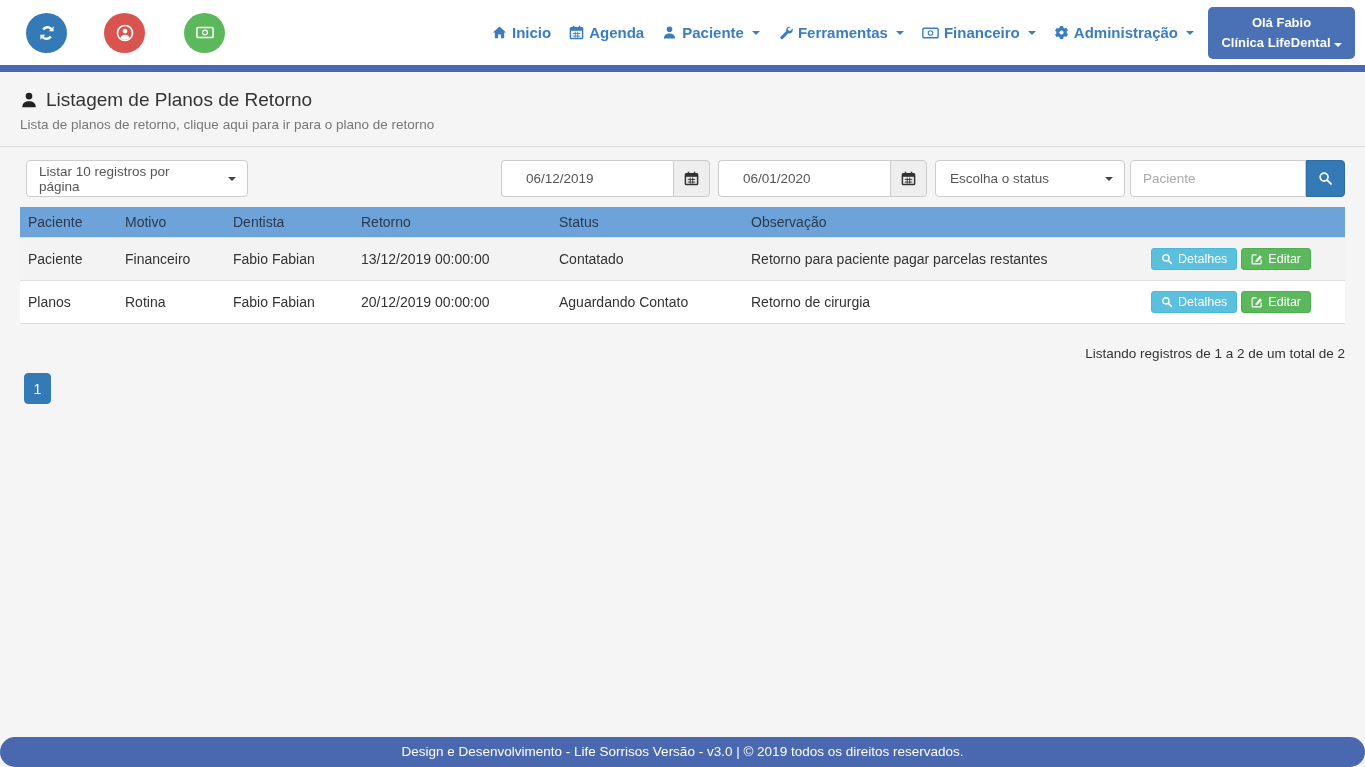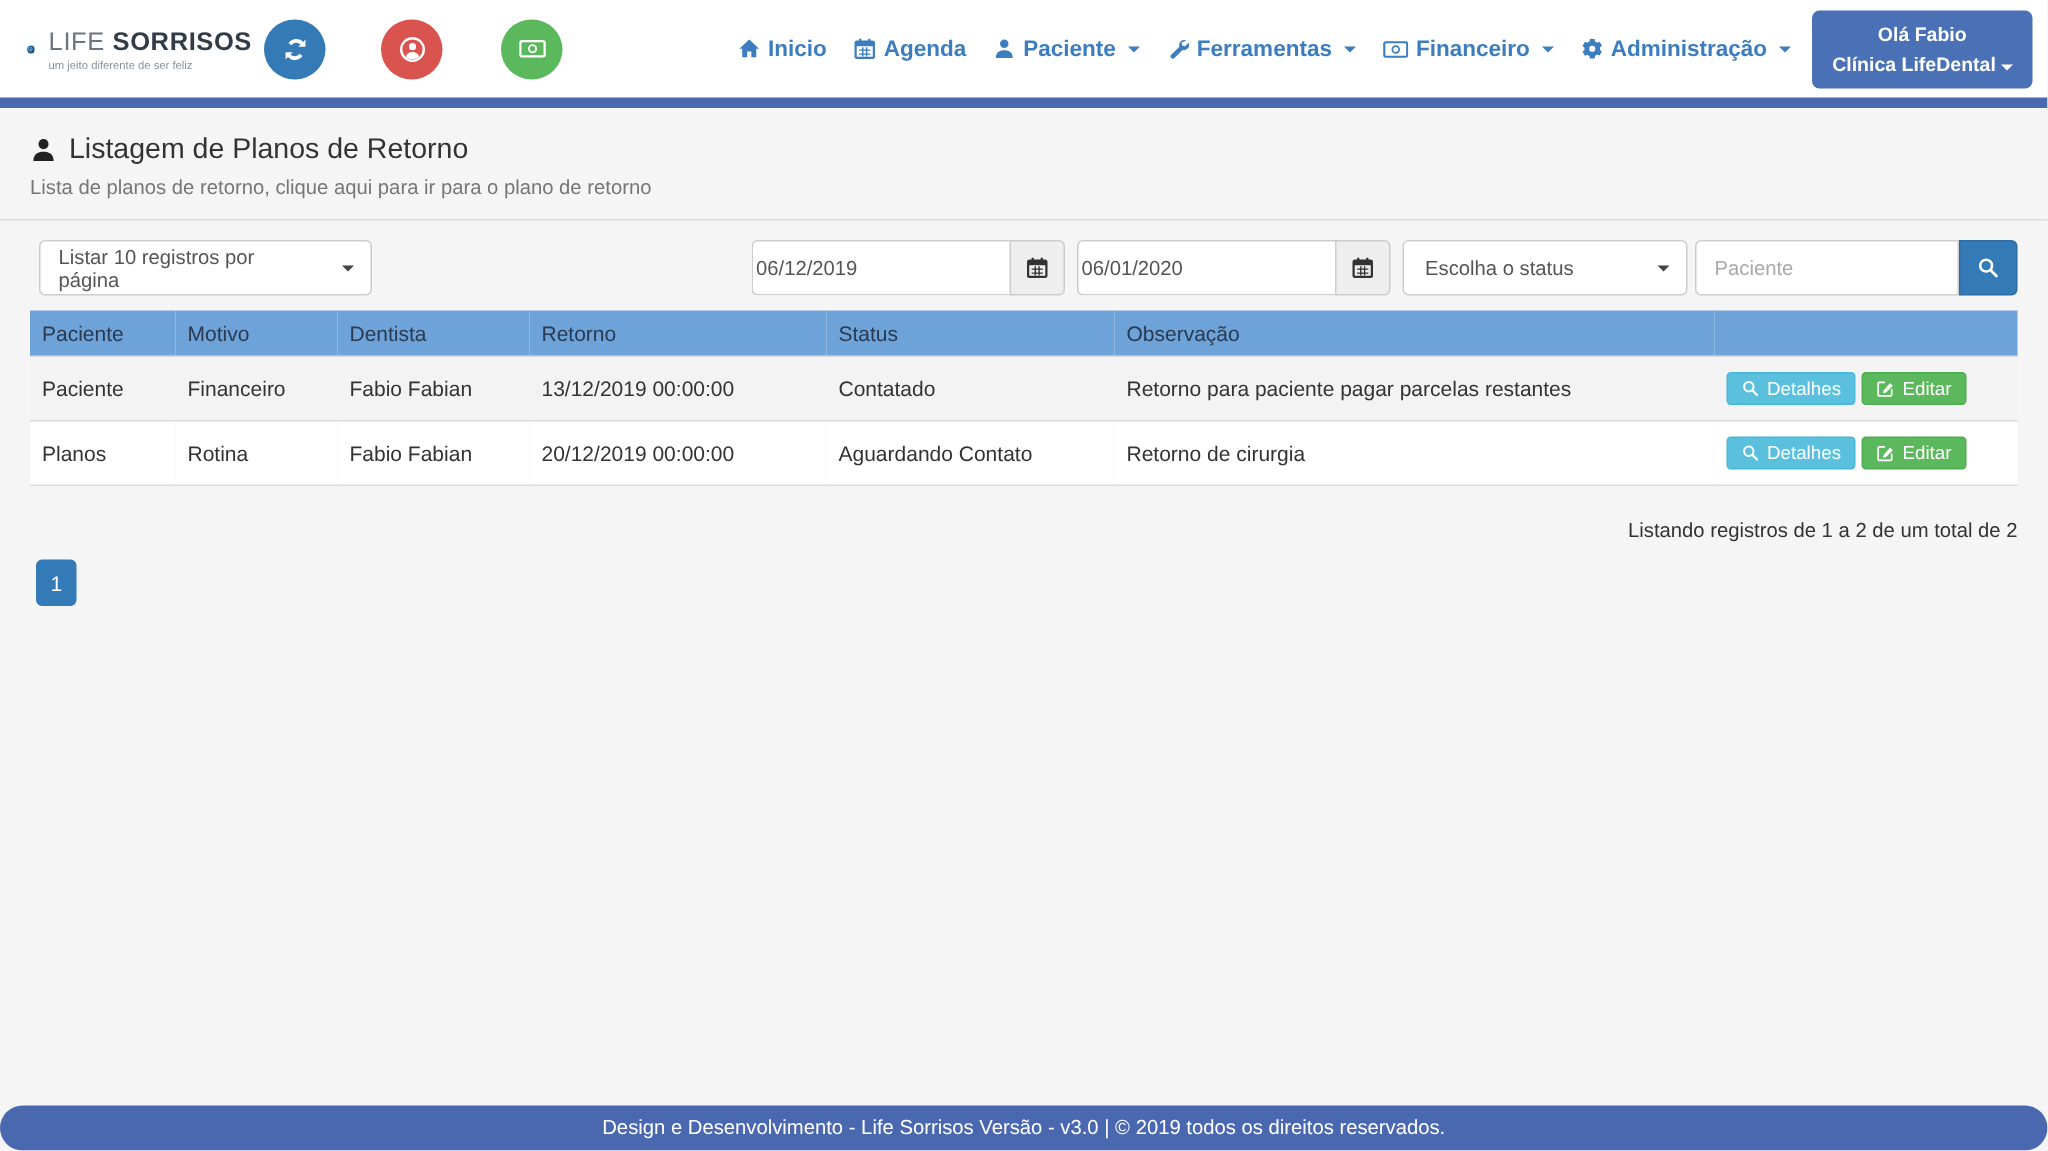--- a/index.html
+++ b/index.html
@@ -33,21 +33,21 @@
   .page-sub { margin-top:6px; font-size:13.5px; color:#777; }
   .divider { border:none; border-top:1px solid #ddd; margin-top:14px; }
   
   .filters { display:flex; align-items:center; padding:13px 20px 0; }
   .btn-new { width:150px; height:37px; background:#2e79b9; color:#fff; border:1px solid #2a6ca5; border-radius:4px; font-size:14px; cursor:pointer; font-family:inherit; }
   .sel { height:37px; background:#fff; border:1px solid #ccc; border-radius:4px; display:flex; align-items:center; justify-content:space-between; padding:0 11px 0 12px; font-size:13.5px; color:#555; cursor:pointer;gap:16px; }
   .sel .caret { color:#444; }
   .sel-pagesize { width:222px; margin-left:6px; }
   .spacer { flex:1; }
   .igroup { display:flex; height:37px; width:209px; margin-left:8px; }
-  .igroup input { flex:1; min-width:0; border:1px solid #ccc; border-right:none; border-radius:4px 0 0 4px; padding:0 2px; font-size:13.5px; color:#555; background:#fff; outline:none; font-family:inherit; }
+  .igroup input { flex:1; min-width:0; border:1px solid #ccc; border-right:none; border-radius:4px 0 0 4px; padding:0 24px; font-size:13.5px; color:#555; background:#fff; outline:none; font-family:inherit; }
   .addon { width:37px; background:#eee; border:1px solid #ccc; border-radius:0 4px 4px 0; display:flex; align-items:center; justify-content:center; color:#333; cursor:pointer; flex:0 0 auto; }
   .sel-status { width:190px; margin-left:8px;padding-left:14px; }
   .sgroup { display:flex; height:37px; margin-left:5px; }
   .sgroup input { width:176px; border:1px solid #ccc; border-radius:4px 0 0 4px; padding:0 12px; font-size:13.5px; color:#555; background:#fff; outline:none; font-family:inherit; }
   .sgroup input::placeholder { color:#a9a9a9; }
   .btn-search { width:39px; background:#337ab7; border:1px solid #2e6da4; border-radius:0 4px 4px 0; color:#fff; display:flex; align-items:center; justify-content:center; cursor:pointer; }
   
   .table-wrap { padding:10px 20px 0; }
   table { width:100%; border-collapse:collapse; font-size:14px; color:#333; table-layout:fixed; }
   thead th { background:#6da3d8; color:#2b3a50; font-weight:400; text-align:left; padding:7px 8px; }
@@ -120,32 +120,20 @@
     <circle cx="6.5" cy="6.5" r="4.2" fill="none" stroke="currentColor" stroke-width="1.8"></circle>
     <path d="M9.8 9.8l4 4" stroke="currentColor" stroke-width="2" stroke-linecap="round"></path>
   </symbol>
   <symbol id="i-edit" viewBox="0 0 16 16">
     <path fill="none" stroke="currentColor" stroke-width="1.5" d="M13.5 8.5v5a1 1 0 0 1-1 1h-10a1 1 0 0 1-1-1v-10a1 1 0 0 1 1-1h5"></path>
     <path fill="currentColor" d="M6.5 9.5l-.7 2.7 2.7-.7 6-6L12 3z"></path>
   </symbol>
 </svg>
 
 <header class="topbar">
-  <div class="brand">
-    <svg class="i" style="width:48px;height:48px">
-        <use href="#i-tooth"></use>
-      </svg>
-    <div>
-      <div class="brand-name">
-        <span class="brand-light">LIFE</span>
-        <span class="brand-bold">SORRISOS</span>
-      </div>
-      <div class="brand-tagline">um jeito diferente de ser feliz</div>
-    </div>
-  </div>
 
   <button class="circle-btn cb-blue">
     <svg class="i17">
         <use href="#i-refresh"></use>
       </svg>
   </button>
   <button class="circle-btn cb-red">
     <svg class="i17">
         <use href="#i-usercircle"></use>
       </svg>

